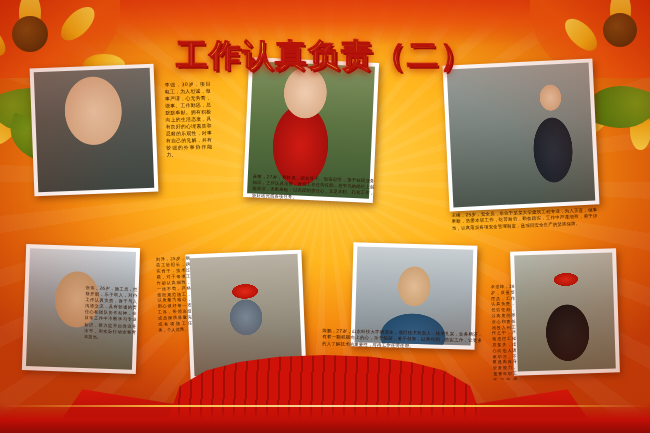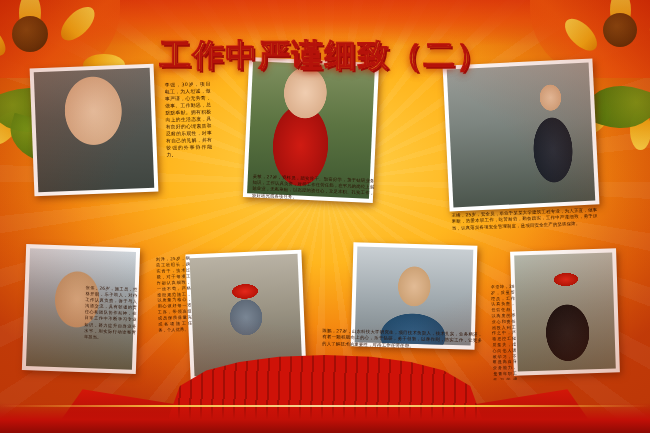--- a/index.html
+++ b/index.html
@@ -187,21 +187,21 @@
     <div class="sf-petal" style="width:21px;height:40px;transform:rotate(45deg) translate(-10px,-40px);"></div>
 
     <div class="sf-petal" style="width:21px;height:40px;transform:rotate(180deg) translate(-10px,-40px);"></div>
     <div class="sf-petal" style="width:21px;height:40px;transform:rotate(225deg) translate(-10px,-40px);"></div>
     <div class="sf-petal" style="width:21px;height:40px;transform:rotate(270deg) translate(-10px,-40px);"></div>
     <div class="sf-petal" style="width:21px;height:40px;transform:rotate(315deg) translate(-10px,-40px);"></div>
     <div class="sf-center" style="left:29px; top:29px; width:34px; height:34px;"></div>
   </div>
   <div class="leaf" style="right:-4px; top:84px; width:66px; height:46px; transform:rotate(18deg) scaleX(-1);"></div>
 
-  <h1 class="title">工作中严谨细致（二）</h1>
+  <h1 class="title">工作认真负责（二）</h1>
 
   <div class="card" style="left:32px; top:66px; width:124px; height:128px; transform:rotate(-2.2deg);">
     <div class="photo" style="background-image:
            radial-gradient(ellipse 40px 48px at 50% 34%, #e9c6a6 0%, #d8ad89 70%, rgba(0,0,0,0) 72%),
            linear-gradient(180deg, #6e6f6a 0%, #585a55 38%, #3f4540 100%);">
     </div>
   </div>
   <div class="textblock" style="left:166px; top:82px; width:46px; height:112px; font-size:4.8px; transform:rotate(-1.5deg);">李强，30岁，项目电工，为人坦诚，做事严谨，心无旁骛，做事、工作勤恳，总默默奉献。拥有积极向上的生活态度，具有良好的心理素质和忍耐的乐观性，对事有自己的见解，并有较强的外事协作能力。</div>
 
   <div class="card" style="left:246px; top:60px; width:130px; height:140px; transform:rotate(2.6deg);">

